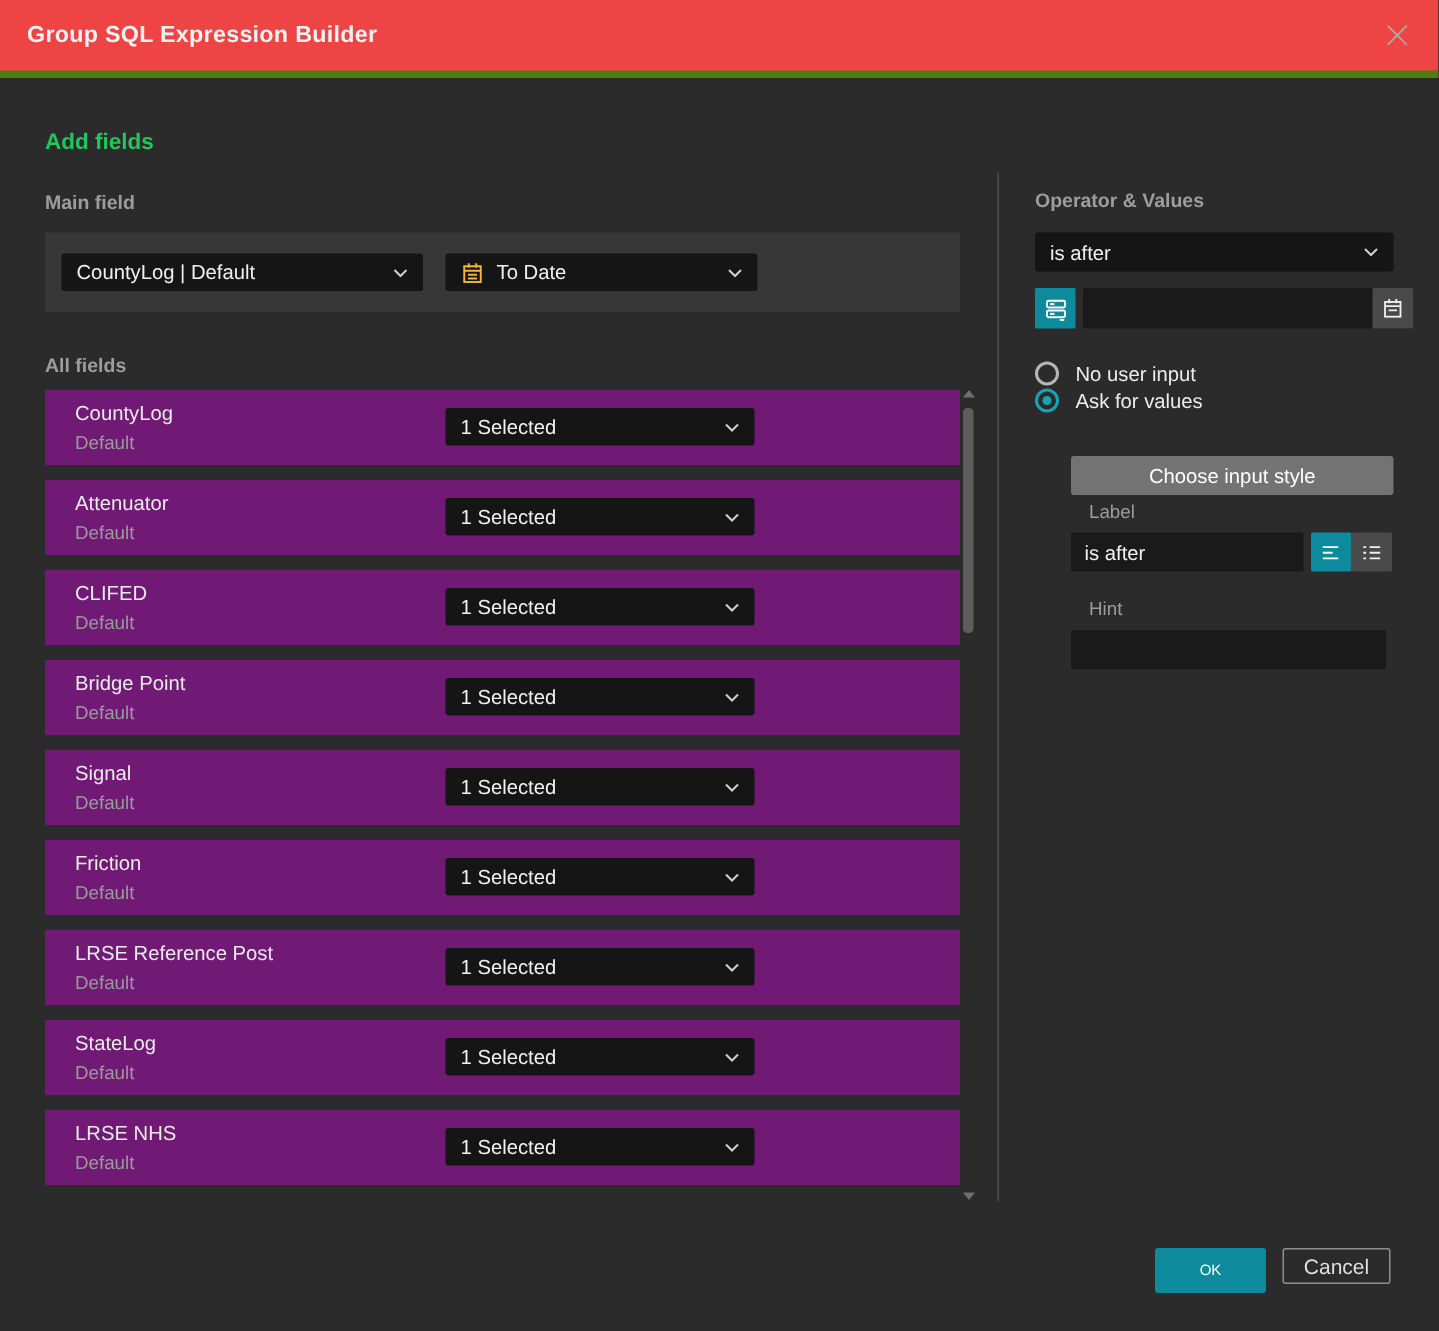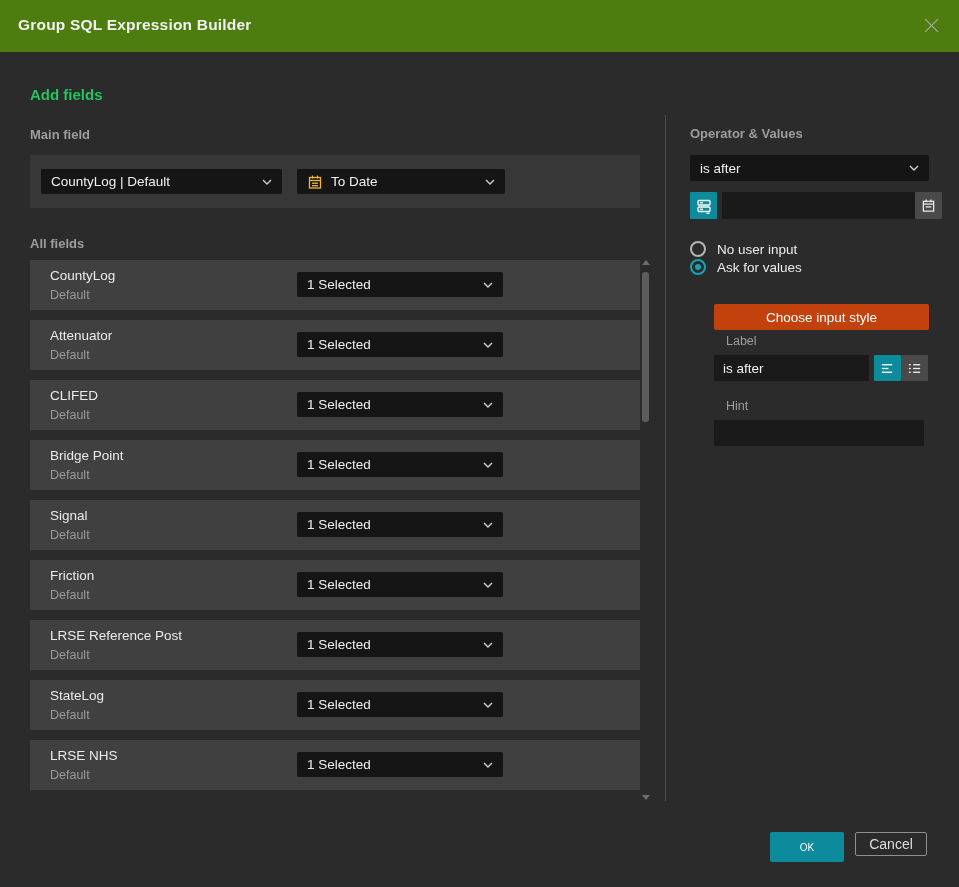--- a/index.html
+++ b/index.html
@@ -3,22 +3,22 @@
 <meta charset="utf-8">
 <style>
   html,body{margin:0;padding:0;}
   body{
     width:959px;height:887px;position:relative;overflow:hidden;
     background:#2b2b2b;color:#e6e6e6;
     font-family:"Liberation Sans",sans-serif;
   }
   
   .titlebar{position:absolute;left:0;top:0;width:100%;height:52px;
-    border-bottom:2px solid #4d7c0f;display:flex;align-items:center;
-    padding:0 18px;box-sizing:border-box;background:#4d7c0f;}
+    border-bottom:5px solid #4d7c0f;display:flex;align-items:center;
+    padding:0 18px;box-sizing:border-box;background:#ef4444;}
   .title{font-size:15.5px;font-weight:bold;color:#f2f2f2;letter-spacing:.2px;}
   .close-btn{margin-left:auto;width:20px;height:20px;display:flex;
     align-items:center;justify-content:center;cursor:pointer;}
   
   .h-strong{font-size:15px;font-weight:bold;color:#22c55e;}
   .h-sub{font-size:13px;font-weight:bold;color:#9d9d9d;}
   .lbl-small{font-size:12.5px;color:#9d9d9d;margin-left:12px;}
   
   .dd{background:#151515;border-radius:2px;display:flex;align-items:center;
     padding:0 10px;font-size:13.5px;color:#f0f0f0;box-sizing:border-box;
@@ -26,21 +26,21 @@
   .dd .chev{margin-left:auto;display:flex;}
   
   .add-fields{position:absolute;left:30px;top:86px;}
   .main-field-label{position:absolute;left:30px;top:127px;}
   .main-panel{position:absolute;left:30px;top:155px;width:610px;height:53px;background:#373737;}
   .main-panel .dd1{position:absolute;left:11px;top:14px;width:241px;height:25px;}
   .main-panel .dd2{position:absolute;left:267px;top:14px;width:208px;height:25px;}
   .dd .lead-ic{margin-right:8px;display:flex;}
   .all-fields-label{position:absolute;left:30px;top:236px;}
   .rows{position:absolute;left:30px;top:260px;width:610px;}
-  .frow{position:relative;height:50px;margin-bottom:10px;background:#404040;}
+  .frow{position:relative;height:50px;margin-bottom:10px;background:#701a75;}
   .frow .name{position:absolute;left:20px;top:8px;font-size:13.5px;color:#eaeaea;}
   .frow .sub{position:absolute;left:20px;top:28px;font-size:12.5px;color:#9a9a9a;}
   .frow .dd{position:absolute;left:267px;top:12px;width:206px;height:25px;}
   
   .scrollbar{position:absolute;left:640px;top:256px;width:10px;height:546px;}
   .sb-up{position:absolute;left:2px;top:4px;width:0;height:0;
     border-left:4px solid transparent;border-right:4px solid transparent;
     border-bottom:5px solid #6e6e6e;}
   .sb-down{position:absolute;left:2px;bottom:2px;width:0;height:0;
     border-left:4px solid transparent;border-right:4px solid transparent;
@@ -61,21 +61,21 @@
   .value-field input{flex:1;background:transparent;border:none;outline:none;
     color:#f0f0f0;font-size:13.5px;padding:0 8px;font-family:inherit;min-width:0;}
   .radio-row{position:absolute;left:690px;display:flex;align-items:center;cursor:pointer;}
   .radio-row .rlabel{margin-left:11px;font-size:13.5px;color:#ececec;}
   .radio{width:16px;height:16px;border-radius:50%;border:2px solid #b5b5b5;
     box-sizing:border-box;position:relative;background:transparent;flex:none;}
   .radio.selected{border-color:#17a3b6;}
   .radio.selected::after{content:"";position:absolute;left:3px;top:3px;width:6px;height:6px;
     border-radius:50%;background:#17a3b6;}
   .choose-btn{position:absolute;left:714px;top:304px;width:215px;height:26px;
-    background:#c2410c;border:none;border-radius:2px;color:#fff;font-size:13.5px;
+    background:#737373;border:none;border-radius:2px;color:#fff;font-size:13.5px;
     font-family:inherit;cursor:pointer;}
   .label-label{position:absolute;left:714px;top:334px;}
   .label-row{position:absolute;left:714px;top:355px;width:215px;height:26px;display:flex;}
   .label-row input{width:155px;box-sizing:border-box;background:#1a1a1a;border:none;outline:none;
     color:#f0f0f0;font-size:13.5px;padding:0 9px;font-family:inherit;border-radius:1px;}
   .label-row .grp{margin-left:5px;display:flex;}
   .label-row .sq-btn{width:27px;height:26px;}
   .hint-label{position:absolute;left:714px;top:399px;}
   .hint-input{position:absolute;left:714px;top:420px;width:210px;height:26px;
     box-sizing:border-box;background:#1a1a1a;border:none;outline:none;color:#f0f0f0;

